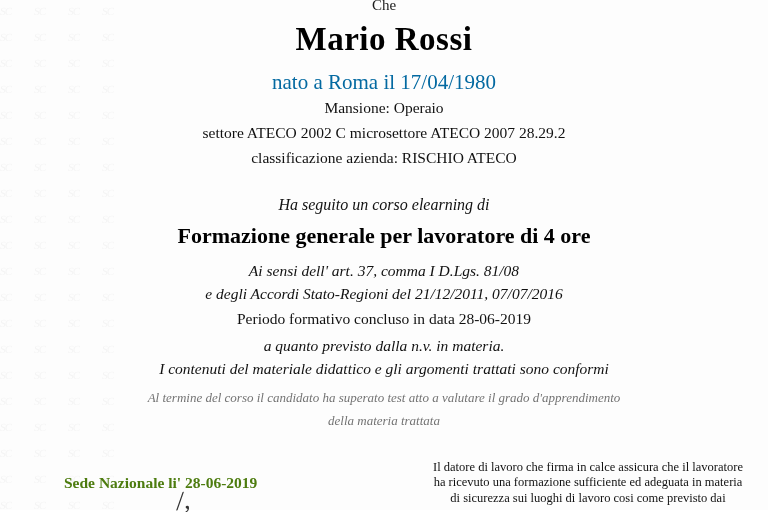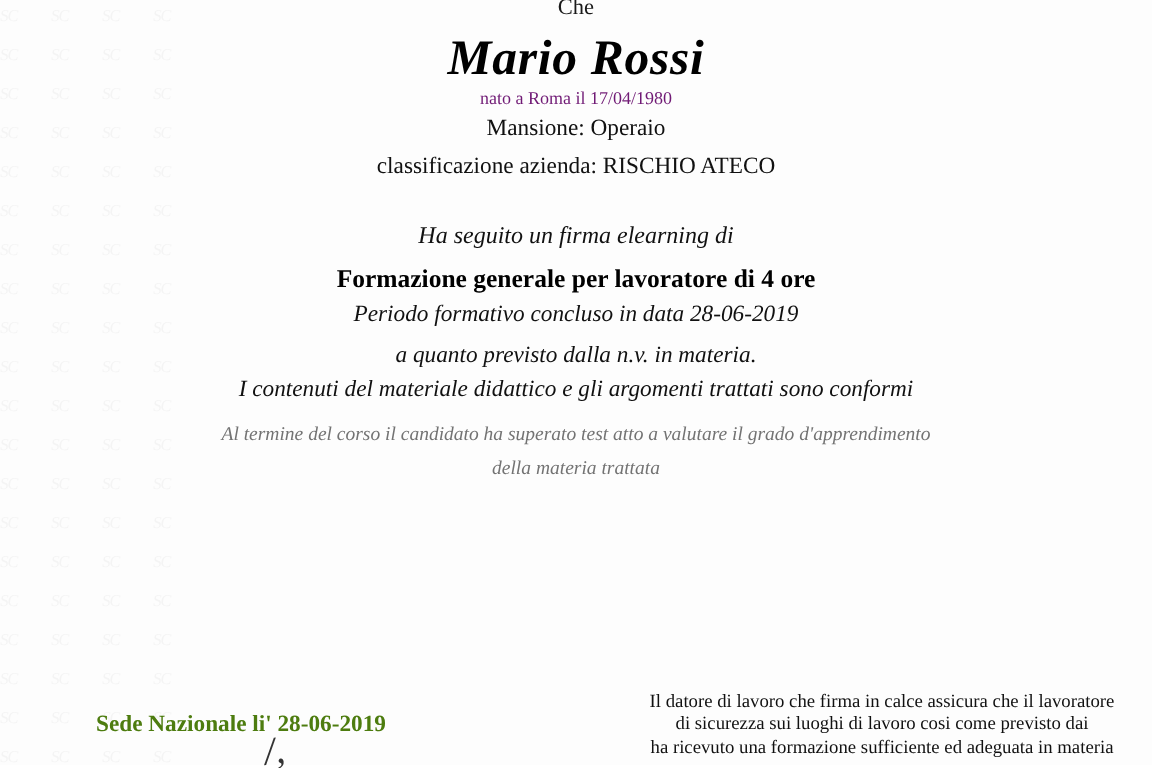--- a/index.html
+++ b/index.html
@@ -55,57 +55,56 @@
   }
   .che-line {
     font-size: 15px;
     line-height: 14px;
     margin-top: -2px;
     color: #1a1a1a;
   }
   .name {
     font-size: 33px;
     font-weight: bold;
-    font-style: italic;
     letter-spacing: 0.5px;
     margin-top: 9px;
     color: #000;
   }
   .birth {
-    font-size: 12px;
-    color: #701a75;
+    font-size: 21px;
+    margin-top: 12px;
+    color: #0369a1;
   }
   .block-job {
     font-size: 15.5px;
     line-height: 25px;
     color: #111;
   }
   .followed {
     margin-top: 26px;
     font-size: 16px;
     font-style: italic;
     color: #111;
   }
   .course-title {
     margin-top: 9px;
-    font-size: 17px;
+    font-size: 22px;
     font-weight: bold;
     color: #000;
   }
   .legal {
     margin-top: 10px;
     font-size: 15.5px;
     font-style: italic;
     line-height: 23px;
     color: #111;
   }
   .period {
     margin-top: 5px;
     font-size: 15.5px;
-    font-style: italic;
     color: #111;
   }
   .conformity {
     margin-top: 6px;
     font-size: 15.5px;
     font-style: italic;
     line-height: 23px;
     color: #111;
   }
   .final {
@@ -244,45 +243,50 @@
   <div class="content">
 
     <div class="che-line">Che</div>
 
     <div class="name">Mario Rossi</div>
 
     <div class="birth">nato a Roma il 17/04/1980</div>
 
     <div class="block-job">
       <div>Mansione: Operaio</div>
+      <div>settore ATECO 2002 C microsettore ATECO 2007 28.29.2</div>
       <div>classificazione azienda: RISCHIO ATECO</div>
     </div>
 
-    <div class="followed">Ha seguito un firma elearning di</div>
+    <div class="followed">Ha seguito un corso elearning di</div>
 
     <div class="course-title">Formazione generale per lavoratore di 4 ore</div>
 
+    <div class="legal">
+      <div>Ai sensi dell' art. 37, comma I D.Lgs. 81/08</div>
+      <div>e degli Accordi Stato-Regioni del 21/12/2011, 07/07/2016</div>
+    </div>
 
     <div class="period">Periodo formativo concluso in data 28-06-2019</div>
 
     <div class="conformity">
       <div>a quanto previsto dalla n.v. in materia.</div>
       <div>I contenuti del materiale didattico e gli argomenti trattati sono conformi</div>
     </div>
 
     <div class="final">
       <div>Al termine del corso il candidato ha superato test atto a valutare il grado d'apprendimento</div>
       <div>della materia trattata</div>
     </div>
 
   </div>
 
   <div class="footer">
     <div class="place-date">Sede Nazionale li' 28-06-2019</div>
     <div class="signature-mark">/,</div>
     <div class="employer-note">
       <div>Il datore di lavoro che firma in calce assicura che il lavoratore</div>
+      <div>ha ricevuto una formazione sufficiente ed adeguata in materia</div>
       <div>di sicurezza sui luoghi di lavoro cosi come previsto dai</div>
-      <div>ha ricevuto una formazione sufficiente ed adeguata in materia</div>
     </div>
   </div>
 
 </div>
 
 </body></html>

